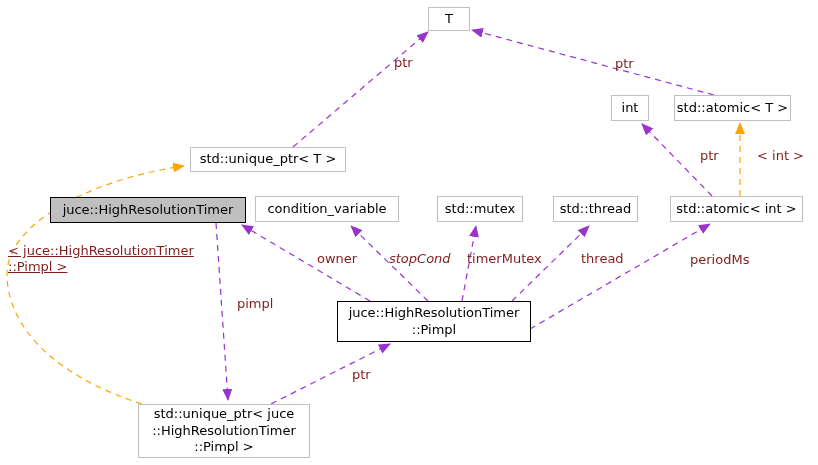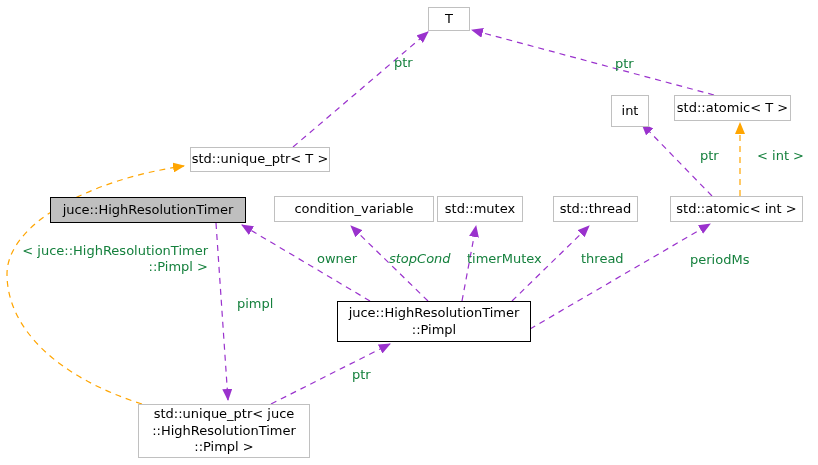--- a/index.html
+++ b/index.html
@@ -11,23 +11,23 @@
   .node {
     position:absolute; z-index:1; box-sizing:border-box;
     display:flex; flex-direction:column; align-items:center; justify-content:center;
     background:#ffffff; border:1px solid #c0c0c0; color:#000;
     font-size:13px; line-height:1.26; text-align:center; white-space:nowrap;
     cursor:default;
   }
   .node.main { background:#bfbfbf; border-color:#000; }
   .node.highlight { border-color:#000; }
   .edge-label {
-    position:absolute; z-index:1; color:#15803d; font-size:13px; white-space:nowrap;
+    position:absolute; z-index:1; color:#7f1d1d; font-size:13px; white-space:nowrap;
   }
-  .edge-label.centered { text-align:right; white-space:normal; line-height:1.2; }
+  .edge-label.centered { text-align:left; white-space:normal; line-height:1.2;text-decoration:underline; }
 </style>
 </head>
 <body>
 
 <div id="canvas">
 
   <svg id="edges" width="818" height="465" viewBox="0 0 818 465" xmlns="http://www.w3.org/2000/svg">
     <defs>
       <marker id="arrow-p" markerUnits="userSpaceOnUse" markerWidth="13" markerHeight="10" refX="11" refY="5" orient="auto">
         <path d="M0,0 L12,5 L0,10 z" fill="#9a32cd"></path>
@@ -51,41 +51,41 @@
     <g stroke="#ffa500" stroke-width="1.2" fill="none" stroke-dasharray="6,5">
       <path d="M740,196 L740,123" marker-end="url(#arrow-o)"></path>
       <path d="M142,404 C60,378 7,330 7,274 C7,226 85,180 184,166" marker-end="url(#arrow-o)"></path>
     </g>
   </svg>
 
   <div class="node" style="left:428px; top:7px; width:42px; height:24px;">
     <span>T</span>
   </div>
 
-  <div class="node" style="left:190px; top:147px; width:140px; height:25px;">
+  <div class="node" style="left:190px; top:147px; width:156px; height:25px;">
     <span>std::unique_ptr&lt; T &gt;</span>
   </div>
 
   <div class="node main" style="left:50px; top:197px; width:196px; height:26px;">
     <span>juce::HighResolutionTimer</span>
   </div>
 
-  <div class="node" style="left:274px; top:196px; width:160px; height:26px;">
+  <div class="node" style="left:255px; top:196px; width:144px; height:26px;">
     <span>condition_variable</span>
   </div>
 
   <div class="node" style="left:437px; top:196px; width:86px; height:26px;">
     <span>std::mutex</span>
   </div>
 
   <div class="node" style="left:553px; top:196px; width:85px; height:26px;">
     <span>std::thread</span>
   </div>
 
-  <div class="node" style="left:611px; top:95px; width:38px; height:32px;">
+  <div class="node" style="left:611px; top:95px; width:38px; height:26px;">
     <span>int</span>
   </div>
 
   <div class="node" style="left:674px; top:95px; width:117px; height:26px;">
     <span>std::atomic&lt; T &gt;</span>
   </div>
 
   <div class="node" style="left:670px; top:196px; width:133px; height:26px;text-align:center;">
     <span>std::atomic&lt; int &gt;</span>
   </div>

